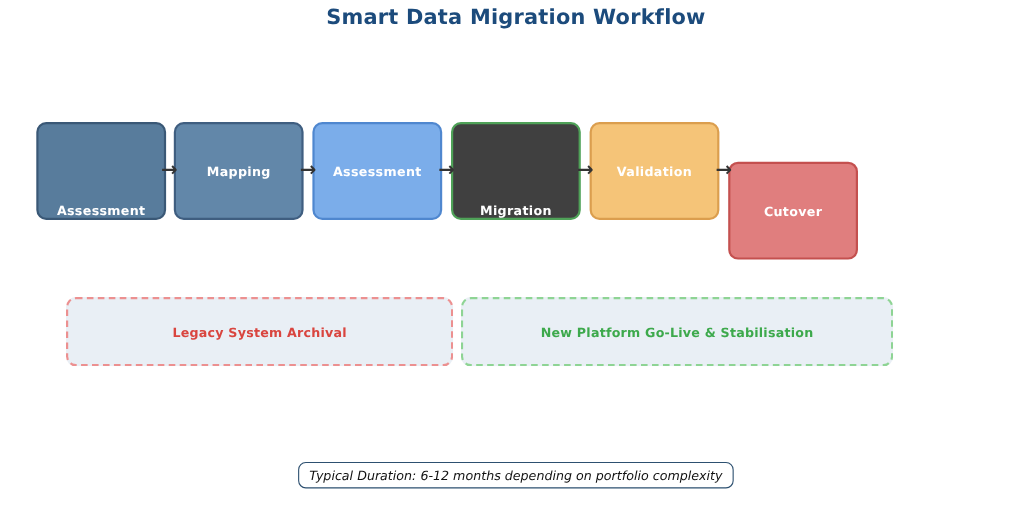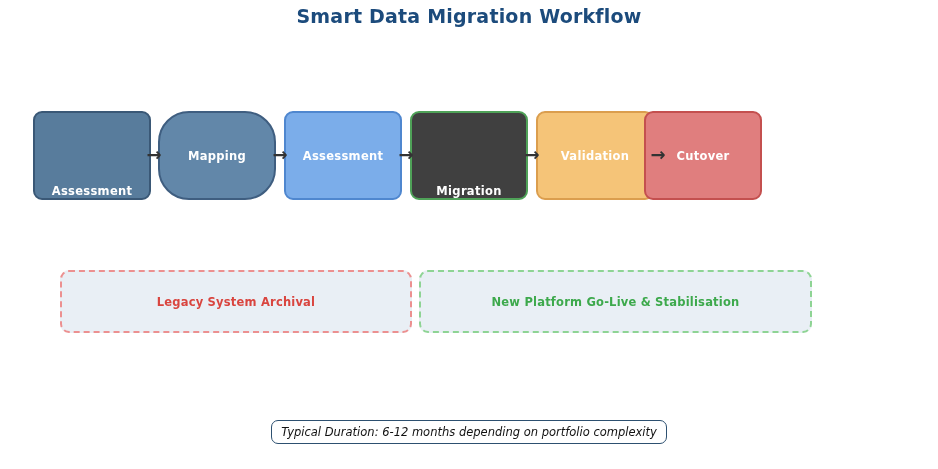--- a/index.html
+++ b/index.html
@@ -38,25 +38,25 @@
     align-items: center;
     justify-content: center;
   }
   .stage .label {
     font-size: 11.5px;
     font-weight: bold;
     letter-spacing: 0.3px;
     text-align: center;
   }
   .s1 { left: 33px; }
-  .s2 { left: 158px; border-radius: 31px; }
+  .s2 { left: 158px; }
   .s3 { left: 284px; }
   .s4 { left: 410px; }
   .s5 { left: 536px; }
-  .s6 { left: 644px; }
+  .s6 { left: 662px; margin-top: 36px; }
   .arrow {
     position: absolute;
     top: 144px;
     width: 26px;
     text-align: center;
     font-size: 18px;
     font-weight: bold;
     line-height: 22px;
     z-index: 3;
   }

